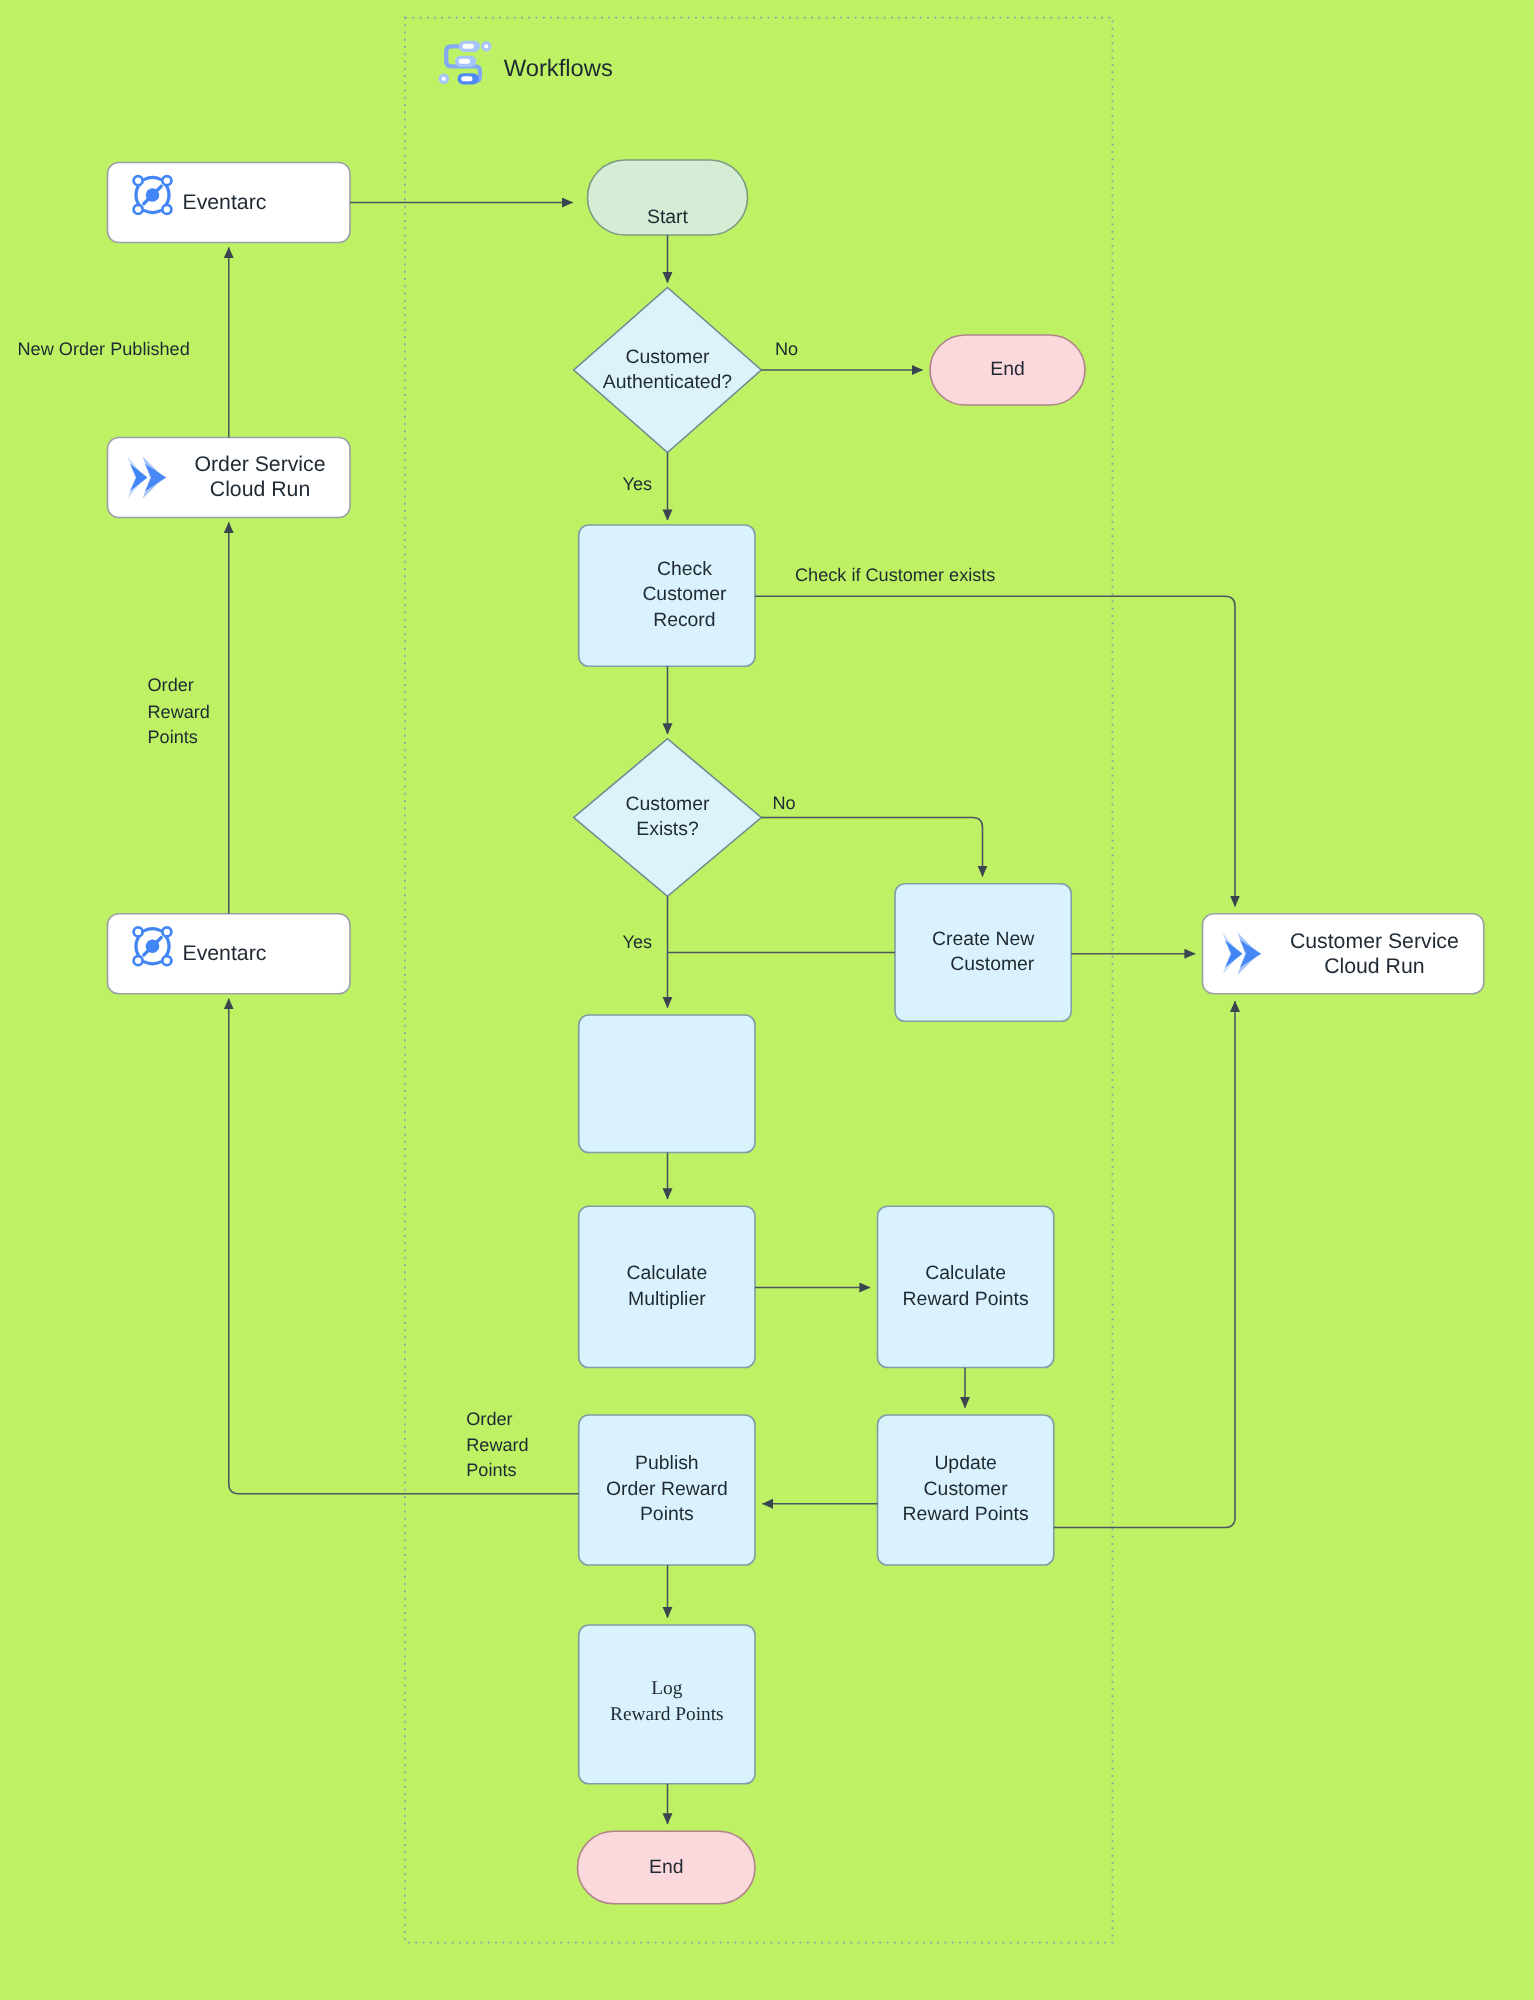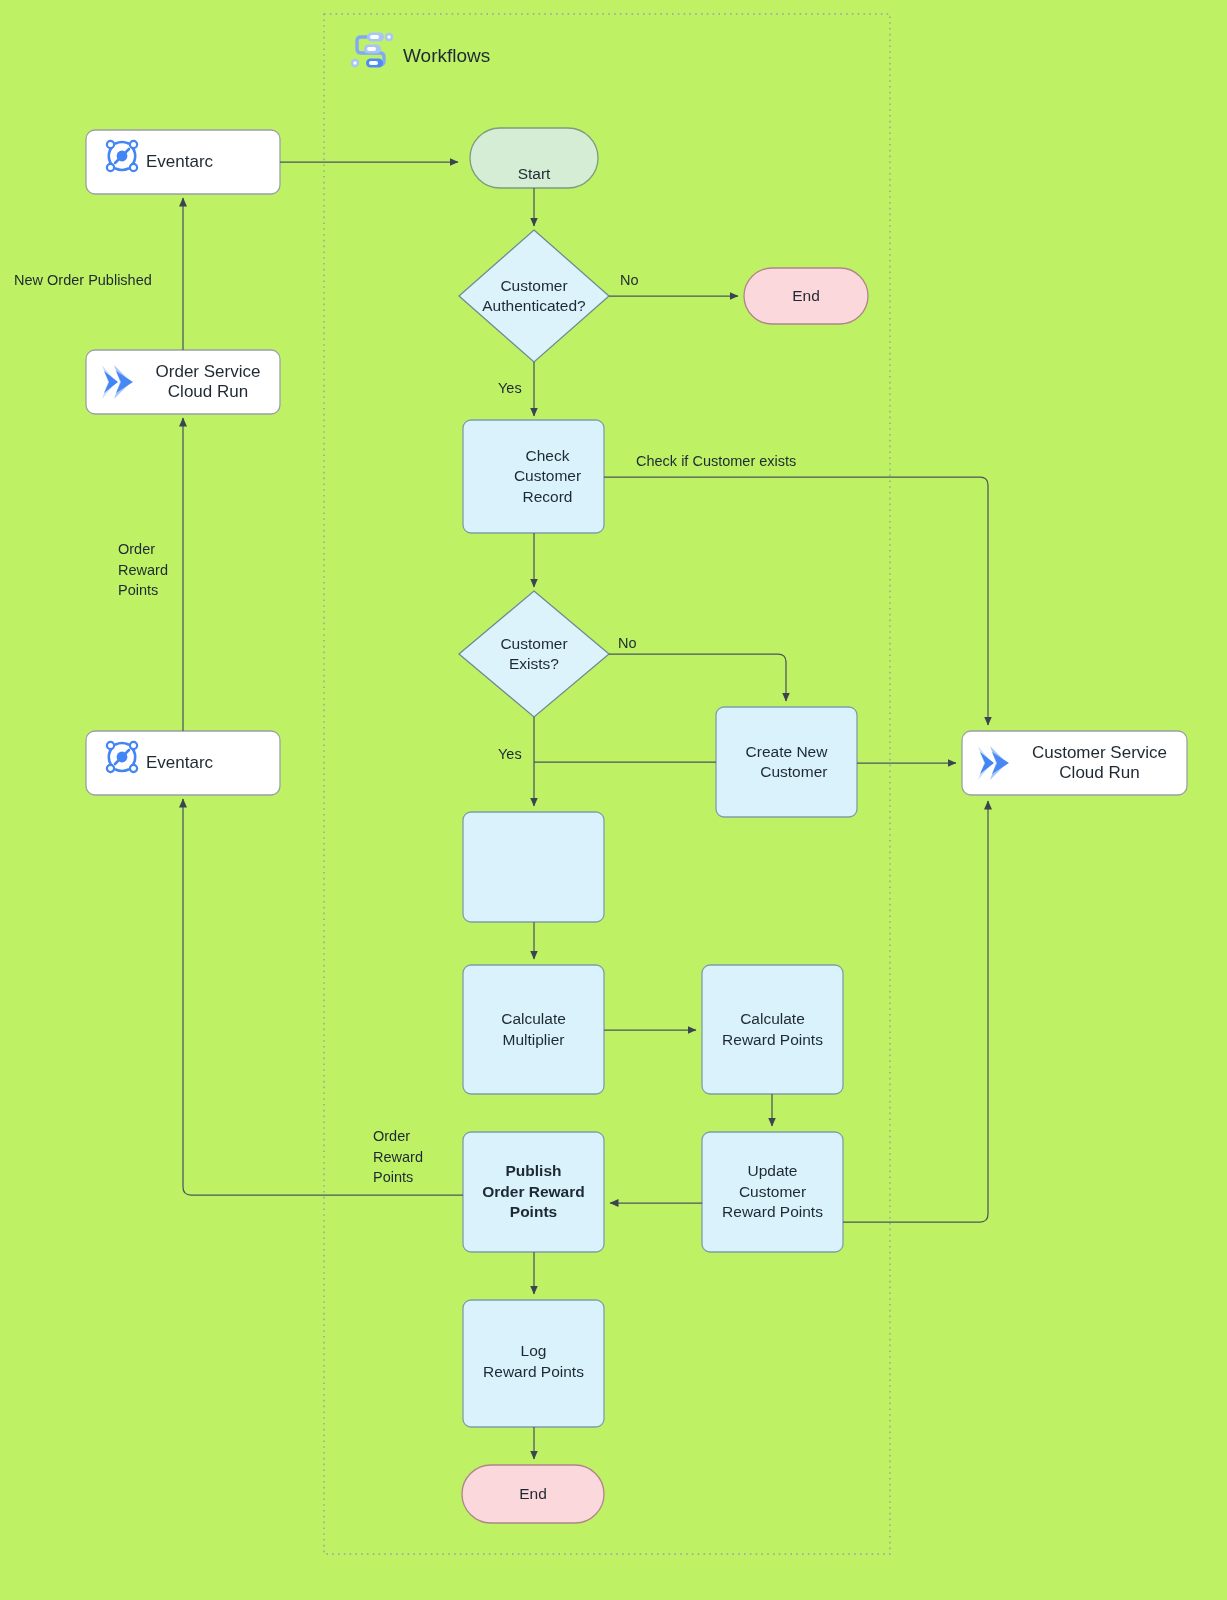--- a/index.html
+++ b/index.html
@@ -226,25 +226,25 @@
   <div class="node-text" style="left:463px;top:965px;width:141px;height:129px;">Calculate
 Multiplier</div>
 
   <div class="node-text" style="left:699px;top:965px;width:147px;height:129px;">Calculate
 Reward Points</div>
 
   <div class="node-text" style="left:699px;top:1132px;width:147px;height:120px;">Update
 Customer
 Reward Points</div>
 
-  <div class="node-text" style="left:461px;top:1132px;width:145px;height:120px;font-weight:bold;">Publish
+  <div class="node-text" style="left:461px;top:1132px;width:145px;height:120px;">Publish
 Order Reward
 Points</div>
 
-  <div class="node-text" style="left:459px;top:1300px;width:149px;height:123px;">Log
+  <div class="node-text" style="left:459px;top:1300px;width:149px;height:123px;font-family:Liberation Serif, serif;">Log
 Reward Points</div>
 
   <div class="node-text" style="left:462px;top:1465px;width:142px;height:58px;">End</div>
 
   <div class="edge-label" style="left:14px;top:270px;">New Order Published</div>
 
   <div class="edge-label" style="left:118px;top:539px;">Order
 Reward
 Points</div>
 

